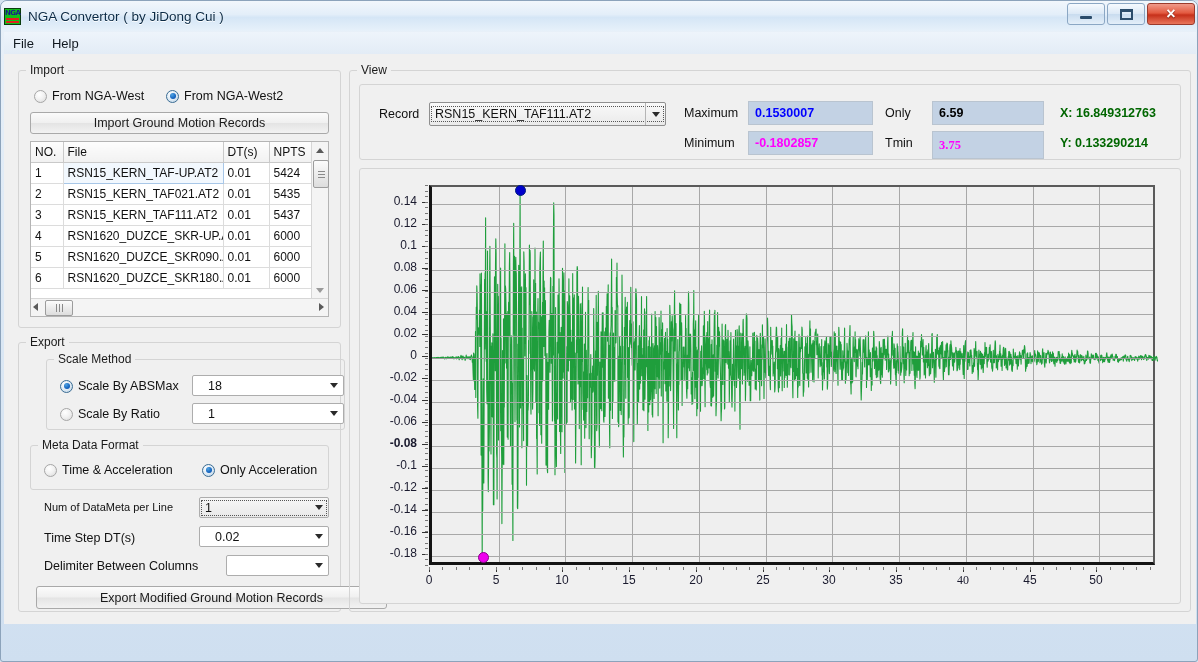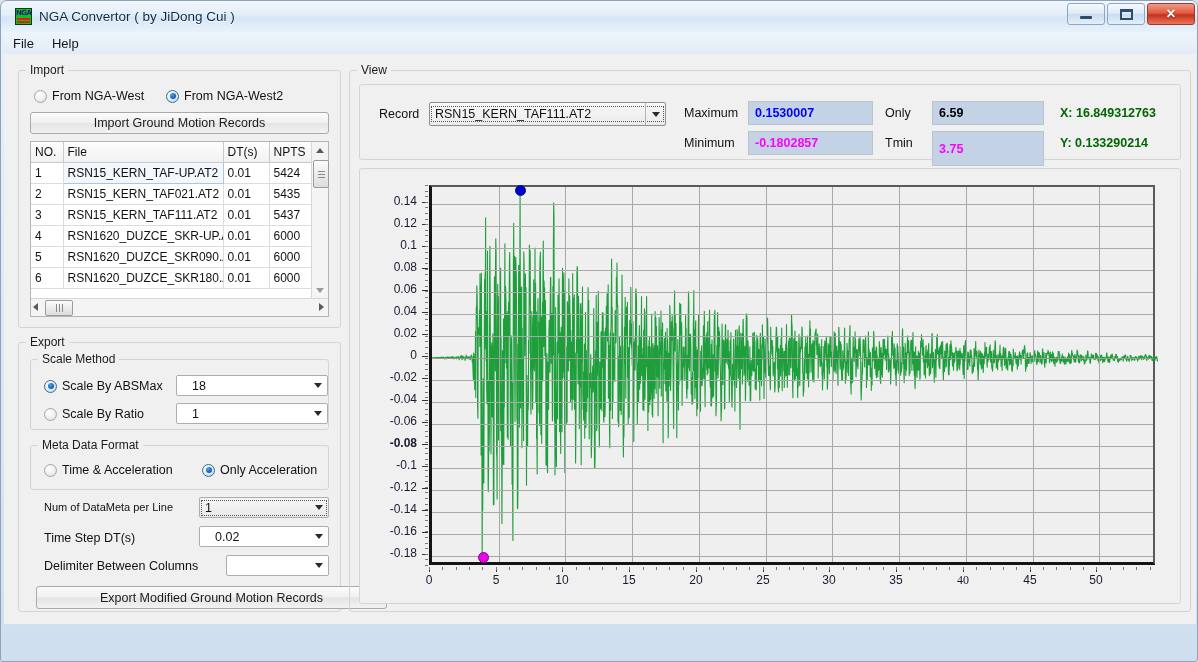--- a/index.html
+++ b/index.html
@@ -20,21 +20,21 @@
     overflow:hidden;
   }
   
   .titlebar{
     position:absolute;left:0;top:0;width:1198px;height:30px;
     background:linear-gradient(180deg,#f2f7fc 0%,#e3eef9 45%,#d5e6f6 55%,#e7f1fa 100%);
     border-radius:6px 6px 0 0;
     display:flex;align-items:center;
   }
   .app-icon{
-    width:17px;height:17px;margin-left:14px;margin-right:7px;
+    width:17px;height:17px;margin-left:3px;margin-right:7px;
     background:#12c019;border:1px solid #0a3d0c;position:relative;flex:none;
     box-sizing:border-box;
   }
   .app-icon .nga{
     position:absolute;top:0px;left:0px;right:0;
     font-size:7px;font-weight:bold;color:#1b1b8f;text-align:center;line-height:8px;
     letter-spacing:-0.5px;font-family:"DejaVu Sans",sans-serif;
   }
   .app-icon .bar1,.app-icon .bar2{
     position:absolute;left:1px;right:1px;height:2px;background:#e02020;
@@ -380,21 +380,21 @@
               <div class="tri-rt"></div>
             </div>
         </div>
       </div>
     </div>
 
     <div class="gbox" style="left:14px;top:281px;width:323px;height:277px;">
       <div class="gborder"></div>
       <div class="gtitle">Export</div>
 
-      <div class="gbox" style="left:12px;top:17px;width:299px;height:78px;">
+      <div class="gbox" style="left:28px;top:17px;width:299px;height:78px;">
         <div class="gborder"></div>
         <div class="gtitle">Scale Method</div>
 
         <div class="radio on" style="position:absolute;left:14px;top:27px;">
           <span class="dot"></span>
           <span class="rlabel">Scale By ABSMax</span>
         </div>
         <div class="combo" style="position:absolute;left:146px;top:23px;width:152px;height:21px;">
           <span class="cval">18</span>
           <span class="arrow"></span>
@@ -461,21 +461,21 @@
         <div class="roLabel" style="position:absolute;left:324px;top:21px;">Maximum</div>
         <div class="roField" style="left:388px;top:16px;width:125px;height:24px;position:absolute;color:#0000ff;">0.1530007</div>
 
         <div class="roLabel" style="position:absolute;left:324px;top:51px;">Minimum</div>
         <div class="roField" style="left:388px;top:46px;width:125px;height:24px;position:absolute;color:#ff00ff;">-0.1802857</div>
 
         <div class="roLabel" style="position:absolute;left:525px;top:21px;">Only</div>
         <div class="roField" style="left:572px;top:16px;width:112px;height:24px;position:absolute;color:#000000;">6.59</div>
 
         <div class="roLabel" style="position:absolute;left:525px;top:51px;">Tmin</div>
-        <div class="roField" style="left:572px;top:46px;width:112px;height:35px;position:absolute;color:#ff00ff;">3.75</div>
+        <div class="roField" style="left:572px;top:46px;width:112px;height:28px;position:absolute;color:#ff00ff;font-family:Liberation Serif, serif;">3.75</div>
 
         <div class="xy" style="position:absolute;left:700px;top:21px;color:#006600;">X: 16.849312763</div>
         <div class="xy" style="position:absolute;left:700px;top:51px;color:#006600;">Y: 0.133290214</div>
       </div>
 
       <div class="chartpanel" style="left:10px;top:105px;width:822px;height:436px;">
         <div id="plotarea" class="plot" style="left:69px;top:16px;width:726px;height:380px;">
           <svg id="wave-svg" width="726" height="380" viewBox="0 0 726 380" preserveAspectRatio="none" style="position:absolute;left:0;top:0;">
               <path d="M0.0 170.7 L0.3 170.7 L0.5 170.7 L0.8 170.7 L1.1 170.7 L1.3 170.8 L1.6 170.8 L1.9 170.7 L2.1 170.8 L2.4 170.8 L2.7 170.6 L2.9 170.7 L3.2 170.7 L3.5 170.9 L3.7 170.7 L4.0 170.7 L4.3 170.5 L4.5 170.5 L4.8 170.7 L5.1 170.4 L5.3 170.5 L5.6 170.8 L5.9 170.6 L6.1 170.4 L6.4 170.8 L6.7 170.6 L6.9 170.6 L7.2 170.6 L7.5 170.9 L7.7 170.8 L8.0 170.6 L8.3 170.4 L8.5 170.8 L8.8 170.7 L9.1 171.3 L9.3 170.3 L9.6 170.4 L9.9 170.3 L10.1 170.3 L10.4 170.9 L10.7 170.3 L10.9 170.0 L11.2 171.1 L11.5 170.3 L11.7 170.8 L12.0 170.6 L12.3 171.6 L12.5 171.8 L12.8 171.1 L13.1 171.0 L13.3 170.4 L13.6 170.3 L13.9 171.1 L14.1 171.9 L14.4 170.7 L14.7 171.4 L14.9 170.2 L15.2 170.8 L15.5 169.9 L15.7 169.9 L16.0 170.8 L16.3 171.0 L16.5 170.0 L16.8 170.9 L17.1 171.4 L17.3 171.1 L17.6 170.3 L17.9 170.3 L18.2 170.4 L18.4 170.6 L18.7 171.0 L19.0 169.7 L19.2 170.1 L19.5 171.3 L19.8 170.6 L20.0 171.3 L20.3 170.4 L20.6 169.6 L20.8 170.4 L21.1 171.0 L21.4 170.1 L21.6 170.2 L21.9 171.9 L22.2 171.7 L22.4 170.9 L22.7 170.7 L23.0 171.2 L23.2 171.4 L23.5 171.3 L23.8 170.0 L24.0 171.3 L24.3 169.9 L24.6 171.9 L24.8 170.7 L25.1 171.0 L25.4 170.1 L25.6 170.2 L25.9 170.7 L26.2 170.2 L26.4 169.5 L26.7 170.6 L27.0 171.8 L27.2 172.8 L27.5 171.5 L27.8 170.4 L28.0 171.0 L28.3 169.7 L28.6 171.3 L28.8 168.9 L29.1 168.4 L29.4 169.3 L29.6 169.3 L29.9 172.2 L30.2 172.8 L30.4 169.7 L30.7 169.2 L31.0 169.0 L31.2 169.4 L31.5 171.8 L31.8 170.5 L32.0 171.4 L32.3 170.2 L32.6 170.4 L32.8 171.1 L33.1 173.4 L33.4 172.2 L33.6 172.1 L33.9 170.0 L34.2 168.1 L34.4 169.6 L34.7 170.5 L35.0 170.4 L35.2 171.6 L35.5 170.4 L35.8 169.8 L36.0 170.4 L36.3 170.7 L36.6 171.0 L36.8 169.8 L37.1 171.9 L37.4 171.8 L37.6 169.9 L37.9 172.3 L38.2 171.7 L38.4 172.6 L38.7 169.9 L39.0 169.1 L39.2 168.7 L39.5 168.1 L39.8 170.0 L40.0 169.3 L40.3 175.3 L40.6 170.7 L40.8 176.5 L41.1 186.1 L41.4 193.7 L41.6 166.0 L41.9 171.4 L42.2 173.3 L42.4 177.5 L42.7 202.4 L43.0 166.8 L43.2 195.8 L43.5 144.5 L43.8 210.4 L44.0 152.9 L44.3 120.0 L44.6 131.9 L44.8 98.9 L45.1 106.3 L45.4 129.0 L45.6 220.0 L45.9 231.2 L46.2 147.5 L46.4 141.9 L46.7 140.5 L47.0 147.3 L47.2 142.9 L47.5 123.0 L47.8 159.4 L48.0 86.9 L48.3 105.0 L48.6 97.5 L48.8 185.5 L49.1 268.1 L49.4 86.0 L49.6 141.1 L49.9 270.0 L50.2 369.3 L50.4 260.1 L50.7 323.7 L51.0 221.3 L51.2 191.8 L51.5 271.6 L51.8 295.9 L52.0 253.7 L52.3 150.4 L52.6 92.4 L52.8 162.0 L53.1 85.9 L53.4 90.4 L53.6 30.9 L53.9 154.8 L54.2 174.3 L54.4 124.8 L54.7 202.8 L55.0 216.8 L55.3 169.0 L55.5 64.0 L55.8 153.9 L56.1 291.8 L56.3 304.6 L56.6 270.4 L56.9 193.6 L57.1 263.9 L57.4 238.9 L57.7 79.7 L57.9 59.3 L58.2 125.7 L58.5 179.0 L58.7 215.5 L59.0 266.9 L59.3 159.0 L59.5 229.6 L59.8 155.9 L60.1 213.6 L60.3 191.7 L60.6 230.1 L60.9 146.9 L61.1 170.6 L61.4 317.8 L61.7 175.0 L61.9 317.8 L62.2 135.6 L62.5 89.8 L62.7 114.8 L63.0 129.8 L63.3 183.8 L63.5 77.7 L63.8 51.9 L64.1 66.4 L64.3 163.6 L64.6 266.3 L64.9 271.3 L65.1 312.0 L65.4 147.9 L65.7 97.3 L65.9 123.6 L66.2 132.1 L66.5 252.9 L66.7 162.6 L67.0 109.4 L67.3 205.9 L67.5 161.0 L67.8 150.1 L68.1 243.7 L68.3 206.3 L68.6 81.1 L68.9 212.7 L69.1 151.3 L69.4 251.8 L69.7 271.5 L69.9 336.6 L70.2 273.3 L70.5 163.5 L70.7 210.8 L71.0 276.9 L71.3 274.2 L71.5 131.9 L71.8 277.6 L72.1 166.2 L72.3 219.9 L72.6 124.3 L72.9 56.9 L73.1 175.9 L73.4 98.7 L73.7 102.4 L73.9 114.9 L74.2 132.2 L74.5 181.1 L74.7 126.9 L75.0 146.4 L75.3 250.1 L75.5 213.5 L75.8 124.5 L76.1 252.3 L76.3 144.5 L76.6 115.4 L76.9 149.4 L77.1 126.3 L77.4 78.0 L77.7 65.5 L77.9 97.5 L78.2 206.9 L78.5 258.9 L78.7 177.9 L79.0 171.5 L79.3 148.8 L79.5 153.6 L79.8 217.0 L80.1 297.3 L80.3 196.4 L80.6 295.3 L80.9 353.4 L81.1 208.9 L81.4 78.3 L81.7 36.4 L81.9 102.3 L82.2 147.0 L82.5 69.2 L82.7 183.8 L83.0 234.8 L83.3 187.7 L83.5 76.2 L83.8 70.2 L84.1 85.7 L84.3 85.7 L84.6 133.9 L84.9 233.1 L85.1 157.1 L85.4 320.5 L85.7 321.7 L85.9 302.9 L86.2 213.1 L86.5 122.8 L86.7 78.3 L87.0 168.8 L87.3 118.5 L87.5 239.9 L87.8 86.5 L88.1 2.2 L88.3 94.9 L88.6 221.0 L88.9 101.1 L89.1 151.9 L89.4 194.4 L89.7 99.8 L89.9 260.7 L90.2 141.1 L90.5 203.0 L90.8 218.1 L91.0 172.4 L91.3 226.3 L91.6 253.6 L91.8 64.9 L92.1 75.3 L92.4 116.8 L92.6 123.3 L92.9 169.0 L93.2 103.3 L93.4 86.7 L93.7 156.5 L94.0 100.5 L94.2 188.9 L94.5 298.2 L94.8 216.5 L95.0 188.6 L95.3 219.7 L95.6 258.9 L95.8 222.5 L96.1 223.3 L96.4 215.9 L96.6 153.4 L96.9 166.6 L97.2 106.5 L97.4 58.1 L97.7 117.5 L98.0 63.4 L98.2 66.8 L98.5 170.9 L98.8 219.7 L99.0 227.1 L99.3 177.8 L99.6 181.9 L99.8 124.5 L100.1 143.2 L100.4 176.5 L100.6 222.1 L100.9 204.1 L101.2 129.9 L101.4 156.8 L101.7 92.8 L102.0 182.0 L102.2 150.0 L102.5 184.0 L102.8 160.3 L103.0 61.0 L103.3 172.7 L103.6 96.3 L103.8 214.9 L104.1 180.3 L104.4 125.1 L104.6 251.4 L104.9 251.1 L105.2 287.0 L105.4 187.9 L105.7 132.9 L106.0 111.5 L106.2 141.8 L106.5 135.0 L106.8 138.5 L107.0 225.8 L107.3 210.4 L107.6 238.5 L107.8 84.7 L108.1 71.9 L108.4 65.1 L108.6 114.8 L108.9 247.8 L109.2 161.1 L109.4 129.9 L109.7 256.2 L110.0 142.0 L110.2 194.5 L110.5 115.4 L110.8 193.6 L111.0 83.8 L111.3 54.1 L111.6 137.1 L111.8 159.4 L112.1 94.0 L112.4 134.2 L112.6 100.8 L112.9 168.7 L113.2 142.3 L113.4 113.6 L113.7 146.1 L114.0 278.0 L114.2 278.2 L114.5 221.4 L114.8 179.4 L115.0 166.5 L115.3 282.9 L115.6 285.8 L115.8 175.4 L116.1 218.7 L116.4 194.7 L116.6 222.2 L116.9 145.5 L117.2 133.2 L117.4 145.9 L117.7 155.6 L118.0 185.2 L118.2 123.9 L118.5 90.4 L118.8 91.1 L119.0 127.7 L119.3 176.2 L119.6 153.5 L119.8 126.6 L120.1 173.4 L120.4 234.0 L120.6 227.6 L120.9 99.2 L121.2 168.1 L121.4 57.7 L121.7 15.7 L122.0 28.0 L122.2 144.8 L122.5 234.1 L122.8 215.0 L123.0 287.8 L123.3 228.4 L123.6 120.6 L123.8 202.8 L124.1 264.1 L124.4 279.5 L124.6 219.5 L124.9 216.1 L125.2 155.4 L125.4 176.0 L125.7 232.0 L126.0 108.1 L126.2 132.9 L126.5 165.9 L126.8 153.5 L127.0 91.7 L127.3 120.3 L127.6 244.5 L127.9 145.2 L128.1 155.4 L128.4 245.0 L128.7 266.4 L128.9 165.9 L129.2 140.4 L129.5 144.3 L129.7 203.0 L130.0 244.7 L130.3 112.3 L130.5 81.3 L130.8 157.2 L131.1 191.1 L131.3 107.1 L131.6 95.1 L131.9 85.9 L132.1 184.9 L132.4 103.7 L132.7 242.9 L132.9 285.4 L133.2 174.5 L133.5 166.1 L133.7 236.8 L134.0 221.8 L134.3 236.9 L134.5 233.3 L134.8 159.6 L135.1 235.3 L135.3 114.5 L135.6 118.6 L135.9 177.9 L136.1 183.2 L136.4 184.1 L136.7 123.8 L136.9 91.8 L137.2 173.4 L137.5 159.4 L137.7 108.7 L138.0 132.9 L138.3 126.8 L138.5 214.9 L138.8 143.1 L139.1 211.9 L139.3 165.6 L139.6 177.9 L139.9 155.0 L140.1 223.0 L140.4 201.4 L140.7 86.6 L140.9 193.3 L141.2 212.4 L141.5 114.5 L141.7 111.0 L142.0 166.2 L142.3 107.9 L142.5 222.0 L142.8 200.8 L143.1 166.1 L143.3 211.2 L143.6 276.0 L143.9 237.4 L144.1 218.2 L144.4 152.7 L144.7 165.8 L144.9 87.2 L145.2 79.6 L145.5 81.7 L145.7 126.7 L146.0 196.9 L146.3 165.3 L146.5 109.2 L146.8 126.2 L147.1 166.1 L147.3 241.6 L147.6 152.7 L147.9 188.7 L148.1 199.7 L148.4 116.8 L148.7 174.8 L148.9 208.6 L149.2 277.8 L149.5 143.3 L149.7 126.6 L150.0 116.0 L150.3 174.4 L150.5 100.1 L150.8 205.4 L151.1 222.6 L151.3 185.0 L151.6 233.1 L151.9 200.1 L152.1 230.6 L152.4 157.1 L152.7 251.2 L152.9 197.9 L153.2 177.5 L153.5 125.3 L153.7 179.0 L154.0 240.6 L154.3 163.3 L154.5 178.0 L154.8 224.4 L155.1 193.7 L155.3 202.4 L155.6 210.7 L155.9 126.8 L156.1 100.5 L156.4 157.6 L156.7 113.3 L156.9 161.0 L157.2 251.8 L157.5 198.8 L157.7 186.7 L158.0 187.4 L158.3 200.3 L158.5 190.4 L158.8 167.5 L159.1 244.8 L159.3 270.8 L159.6 259.6 L159.9 244.5 L160.1 186.0 L160.4 190.0 L160.7 179.0 L160.9 205.2 L161.2 203.7 L161.5 170.9 L161.7 121.5 L162.0 160.2 L162.3 176.7 L162.5 279.7 L162.8 281.5 L163.1 269.7 L163.3 209.9 L163.6 163.9 L163.9 195.6 L164.2 108.4 L164.4 206.6 L164.7 243.6 L165.0 238.7 L165.2 135.2 L165.5 188.3 L165.8 161.1 L166.0 153.2 L166.3 104.4 L166.6 138.1 L166.8 211.9 L167.1 242.4 L167.4 259.9 L167.6 214.7 L167.9 175.1 L168.2 176.5 L168.4 212.6 L168.7 221.8 L169.0 144.7 L169.2 154.1 L169.5 183.7 L169.8 223.7 L170.0 159.7 L170.3 125.8 L170.6 180.3 L170.8 171.6 L171.1 125.9 L171.4 159.6 L171.6 232.6 L171.9 235.3 L172.2 174.9 L172.4 212.7 L172.7 144.9 L173.0 229.4 L173.2 218.6 L173.5 141.0 L173.8 170.8 L174.0 170.0 L174.3 119.6 L174.6 149.0 L174.8 134.5 L175.1 106.7 L175.4 135.2 L175.6 154.2 L175.9 138.1 L176.2 97.9 L176.4 211.3 L176.7 200.0 L177.0 158.2 L177.2 172.4 L177.5 240.0 L177.8 260.8 L178.0 154.7 L178.3 145.8 L178.6 223.2 L178.8 144.6 L179.1 137.7 L179.4 100.2 L179.6 72.0 L179.9 131.5 L180.2 120.3 L180.4 231.5 L180.7 165.9 L181.0 214.3 L181.2 152.4 L181.5 146.0 L181.8 172.9 L182.0 194.0 L182.3 160.9 L182.6 192.6 L182.8 194.2 L183.1 123.6 L183.4 154.8 L183.6 152.8 L183.9 155.9 L184.2 148.7 L184.4 90.2 L184.7 111.6 L185.0 76.1 L185.2 108.6 L185.5 120.0 L185.8 118.6 L186.0 234.9 L186.3 169.1 L186.6 239.6 L186.8 237.1 L187.1 179.4 L187.4 178.8 L187.6 150.2 L187.9 174.8 L188.2 223.4 L188.4 159.4 L188.7 183.6 L189.0 192.8 L189.2 227.6 L189.5 211.8 L189.8 162.4 L190.0 88.0 L190.3 126.9 L190.6 167.3 L190.8 159.3 L191.1 243.6 L191.4 270.0 L191.6 239.7 L191.9 249.9 L192.2 218.5 L192.4 140.4 L192.7 177.1 L193.0 129.7 L193.2 110.3 L193.5 172.9 L193.8 211.2 L194.0 140.3 L194.3 124.6 L194.6 120.1 L194.8 122.4 L195.1 150.9 L195.4 115.4 L195.6 190.4 L195.9 166.9 L196.2 237.0 L196.4 160.5 L196.7 210.0 L197.0 231.0 L197.2 228.6 L197.5 152.4 L197.8 133.5 L198.0 157.3 L198.3 153.2 L198.6 138.2 L198.8 100.3 L199.1 142.8 L199.4 160.6 L199.7 137.0 L199.9 162.7 L200.2 178.3 L200.5 172.9 L200.7 156.2 L201.0 134.8 L201.3 221.4 L201.5 201.2 L201.8 254.6 L202.1 157.7 L202.3 154.7 L202.6 178.0 L202.9 151.8 L203.1 182.9 L203.4 166.4 L203.7 106.6 L203.9 101.8 L204.2 105.8 L204.5 112.5 L204.7 166.9 L205.0 191.7 L205.3 236.9 L205.5 222.4 L205.8 176.2 L206.1 187.6 L206.3 158.7 L206.6 215.3 L206.9 179.8 L207.1 152.3 L207.4 138.5 L207.7 202.1 L207.9 149.6 L208.2 159.1 L208.5 196.1 L208.7 177.9 L209.0 166.3 L209.3 141.9 L209.5 109.6 L209.8 188.8 L210.1 168.7 L210.3 179.8 L210.6 167.8 L210.9 222.8 L211.1 161.2 L211.4 199.2 L211.7 142.8 L211.9 223.7 L212.2 146.2 L212.5 121.9 L212.7 167.2 L213.0 212.2 L213.3 176.8 L213.5 193.8 L213.8 184.9 L214.1 124.9 L214.3 157.4 L214.6 109.5 L214.9 179.7 L215.1 171.2 L215.4 178.1 L215.7 200.7 L215.9 243.5 L216.2 159.6 L216.5 221.2 L216.7 225.0 L217.0 153.5 L217.3 179.4 L217.5 150.3 L217.8 217.6 L218.1 190.8 L218.3 160.0 L218.6 212.6 L218.9 200.7 L219.1 204.5 L219.4 186.4 L219.7 127.1 L219.9 199.3 L220.2 227.7 L220.5 211.5 L220.7 230.0 L221.0 156.5 L221.3 174.7 L221.5 161.5 L221.8 192.3 L222.1 211.5 L222.3 160.9 L222.6 158.6 L222.9 201.7 L223.1 124.6 L223.4 163.3 L223.7 176.7 L223.9 130.5 L224.2 206.5 L224.5 139.6 L224.7 168.2 L225.0 183.5 L225.3 189.8 L225.5 158.5 L225.8 163.5 L226.1 228.8 L226.3 190.6 L226.6 183.4 L226.9 191.0 L227.1 130.5 L227.4 148.0 L227.7 201.1 L227.9 155.6 L228.2 156.5 L228.5 166.1 L228.7 167.3 L229.0 124.1 L229.3 208.9 L229.5 168.6 L229.8 142.9 L230.1 155.6 L230.3 163.9 L230.6 135.9 L230.9 212.9 L231.1 255.8 L231.4 177.4 L231.7 174.8 L231.9 181.9 L232.2 157.9 L232.5 151.3 L232.7 168.1 L233.0 196.8 L233.3 157.6 L233.5 145.4 L233.8 204.0 L234.1 170.3 L234.3 186.2 L234.6 164.4 L234.9 214.2 L235.1 141.5 L235.4 188.5 L235.7 152.0 L236.0 176.5 L236.2 250.8 L236.5 225.8 L236.8 166.3 L237.0 169.1 L237.3 198.9 L237.6 170.6 L237.8 118.4 L238.1 126.9 L238.4 165.2 L238.6 203.6 L238.9 190.1 L239.2 170.2 L239.4 134.7 L239.7 153.9 L240.0 138.3 L240.2 128.7 L240.5 140.0 L240.8 143.1 L241.0 174.6 L241.3 210.2 L241.6 241.5 L241.8 194.5 L242.1 147.4 L242.4 116.3 L242.6 103.8 L242.9 164.0 L243.2 127.5 L243.4 146.2 L243.7 150.1 L244.0 136.6 L244.2 167.1 L244.5 203.4 L244.8 250.8 L245.0 197.1 L245.3 177.9 L245.6 175.4 L245.8 152.6 L246.1 202.5 L246.4 222.9 L246.6 197.9 L246.9 197.5 L247.2 164.5 L247.4 163.6 L247.7 116.0 L248.0 147.8 L248.2 122.1 L248.5 133.3 L248.8 117.2 L249.0 193.0 L249.3 160.5 L249.6 135.8 L249.8 144.0 L250.1 218.4 L250.4 176.0 L250.6 193.1 L250.9 192.3 L251.2 160.1 L251.4 168.1 L251.7 162.3 L252.0 160.1 L252.2 180.0 L252.5 168.2 L252.8 193.0 L253.0 180.4 L253.3 164.1 L253.6 128.6 L253.8 166.6 L254.1 141.4 L254.4 197.7 L254.6 204.9 L254.9 211.3 L255.2 181.3 L255.4 168.1 L255.7 201.8 L256.0 150.5 L256.2 133.5 L256.5 104.9 L256.8 116.8 L257.0 181.0 L257.3 163.4 L257.6 183.7 L257.8 165.0 L258.1 147.1 L258.4 147.4 L258.6 147.5 L258.9 163.2 L259.2 206.9 L259.4 190.6 L259.7 200.6 L260.0 217.4 L260.2 215.4 L260.5 185.4 L260.8 216.3 L261.0 181.7 L261.3 137.1 L261.6 128.6 L261.8 103.5 L262.1 183.5 L262.4 142.9 L262.6 189.6 L262.9 211.7 L263.2 192.1 L263.4 142.1 L263.7 133.8 L264.0 200.1 L264.2 160.0 L264.5 183.3 L264.8 228.7 L265.0 163.8 L265.3 205.4 L265.6 221.6 L265.8 162.5 L266.1 190.4 L266.4 138.1 L266.6 128.2 L266.9 148.9 L267.2 162.3 L267.4 154.4 L267.7 179.2 L268.0 217.6 L268.2 205.9 L268.5 224.2 L268.8 164.2 L269.0 190.9 L269.3 167.9 L269.6 158.9 L269.8 198.8 L270.1 198.4 L270.4 193.8 L270.6 180.8 L270.9 186.2 L271.2 167.8 L271.4 138.9 L271.7 191.7 L272.0 187.6 L272.3 124.2 L272.5 131.9 L272.8 188.9 L273.1 219.8 L273.3 177.5 L273.6 160.7 L273.9 153.6 L274.1 148.9 L274.4 175.9 L274.7 182.7 L274.9 145.5 L275.2 188.0 L275.5 155.2 L275.7 134.5 L276.0 186.0 L276.3 151.6 L276.5 161.1 L276.8 177.4 L277.1 181.0 L277.3 132.7 L277.6 123.0 L277.9 169.9 L278.1 196.3 L278.4 200.4 L278.7 171.9 L278.9 218.7 L279.2 157.6 L279.5 218.9 L279.7 213.2 L280.0 152.9 L280.3 178.2 L280.5 208.5 L280.8 210.3 L281.1 180.4 L281.3 167.8 L281.6 208.9 L281.9 189.6 L282.1 143.6 L282.4 125.7 L282.7 139.3 L282.9 123.4 L283.2 184.2 L283.5 170.7 L283.7 177.9 L284.0 228.8 L284.3 218.5 L284.5 216.5 L284.8 158.4 L285.1 187.5 L285.3 169.7 L285.6 125.6 L285.9 182.2 L286.1 191.1 L286.4 172.1 L286.7 140.4 L286.9 145.8 L287.2 159.1 L287.5 144.9 L287.7 151.2 L288.0 171.3 L288.3 180.1 L288.5 188.3 L288.8 212.9 L289.1 233.8 L289.3 226.7 L289.6 221.3 L289.9 157.1 L290.1 137.0 L290.4 193.3 L290.7 176.9 L290.9 197.4 L291.2 152.7 L291.5 157.5 L291.7 157.5 L292.0 153.7 L292.3 177.3 L292.5 222.0 L292.8 220.9 L293.1 175.8 L293.3 139.2 L293.6 137.5 L293.9 175.4 L294.1 163.7 L294.4 155.7 L294.7 171.1 L294.9 152.3 L295.2 177.1 L295.5 160.9 L295.7 168.4 L296.0 143.2 L296.3 156.1 L296.5 181.2 L296.8 164.5 L297.1 181.1 L297.3 214.9 L297.6 196.1 L297.9 185.7 L298.1 153.8 L298.4 188.0 L298.7 172.0 L298.9 145.6 L299.2 188.0 L299.5 193.6 L299.7 211.4 L300.0 220.1 L300.3 207.3 L300.5 177.3 L300.8 193.9 L301.1 192.6 L301.3 168.7 L301.6 152.1 L301.9 173.8 L302.1 189.5 L302.4 198.8 L302.7 186.2 L302.9 224.1 L303.2 165.2 L303.5 143.2 L303.7 178.3 L304.0 158.8 L304.3 182.5 L304.5 200.5 L304.8 192.5 L305.1 142.6 L305.3 145.5 L305.6 167.6 L305.9 159.0 L306.1 179.2 L306.4 191.3 L306.7 180.2 L306.9 145.3 L307.2 138.9 L307.5 154.9 L307.7 208.3 L308.0 242.3 L308.3 201.1 L308.6 169.8 L308.8 146.0 L309.1 178.6 L309.4 174.5 L309.6 181.8 L309.9 158.8 L310.2 146.8 L310.4 197.0 L310.7 174.6 L311.0 135.0 L311.2 132.3 L311.5 152.5 L311.8 158.7 L312.0 188.3 L312.3 161.1 L312.6 185.5 L312.8 174.4 L313.1 159.4 L313.4 213.6 L313.6 206.9 L313.9 177.7 L314.2 131.5 L314.4 126.8 L314.7 127.8 L315.0 131.5 L315.2 182.0 L315.5 194.2 L315.8 154.2 L316.0 153.9 L316.3 162.1 L316.6 181.6 L316.8 179.2 L317.1 198.3 L317.4 185.4 L317.6 185.4 L317.9 159.8 L318.2 213.7 L318.4 203.0 L318.7 213.7 L319.0 185.1 L319.2 173.3 L319.5 183.1 L319.8 188.7 L320.0 179.4 L320.3 183.2 L320.6 163.6 L320.8 146.3 L321.1 146.0 L321.4 183.9 L321.6 157.8 L321.9 184.3 L322.2 176.4 L322.4 145.3 L322.7 164.5 L323.0 154.0 L323.2 202.0 L323.5 195.4 L323.8 182.3 L324.0 199.1 L324.3 202.9 L324.6 166.0 L324.8 148.4 L325.1 177.8 L325.4 170.3 L325.6 151.1 L325.9 156.5 L326.2 178.7 L326.4 194.4 L326.7 190.7 L327.0 162.6 L327.2 177.2 L327.5 180.1 L327.8 213.1 L328.0 159.0 L328.3 146.3 L328.6 154.9 L328.8 193.3 L329.1 169.3 L329.4 172.5 L329.6 198.7 L329.9 157.7 L330.2 172.3 L330.4 137.8 L330.7 155.4 L331.0 160.8 L331.2 160.0 L331.5 149.6 L331.8 188.8 L332.0 211.4 L332.3 171.7 L332.6 185.3 L332.8 160.2 L333.1 151.8 L333.4 169.0 L333.6 185.9 L333.9 190.6 L334.2 188.8 L334.4 184.8 L334.7 157.9 L335.0 149.5 L335.2 133.4 L335.5 131.0 L335.8 138.9 L336.0 153.8 L336.3 180.7 L336.6 188.5 L336.8 164.4 L337.1 181.1 L337.4 182.7 L337.6 188.9 L337.9 179.4 L338.2 198.9 L338.4 202.6 L338.7 140.3 L339.0 161.3 L339.2 167.1 L339.5 154.0 L339.8 153.8 L340.0 156.5 L340.3 153.5 L340.6 170.3 L340.8 159.1 L341.1 188.9 L341.4 179.2 L341.6 186.3 L341.9 182.4 L342.2 175.0 L342.4 179.9 L342.7 205.0 L343.0 202.0 L343.2 194.9 L343.5 166.2 L343.8 162.9 L344.0 149.9 L344.3 140.1 L344.6 140.8 L344.9 164.8 L345.1 160.7 L345.4 181.7 L345.7 149.4 L345.9 176.3 L346.2 200.2 L346.5 205.0 L346.7 161.6 L347.0 163.1 L347.3 200.8 L347.5 172.4 L347.8 176.9 L348.1 181.8 L348.3 158.6 L348.6 188.9 L348.9 162.9 L349.1 151.3 L349.4 166.1 L349.7 141.0 L349.9 184.7 L350.2 203.7 L350.5 173.9 L350.7 161.3 L351.0 172.5 L351.3 173.1 L351.5 168.4 L351.8 184.0 L352.1 164.4 L352.3 200.5 L352.6 167.4 L352.9 190.4 L353.1 164.1 L353.4 175.0 L353.7 157.1 L353.9 187.8 L354.2 188.5 L354.5 137.5 L354.7 159.1 L355.0 160.5 L355.3 200.3 L355.5 192.1 L355.8 177.5 L356.1 177.1 L356.3 187.8 L356.6 154.4 L356.9 174.2 L357.1 154.4 L357.4 151.1 L357.7 187.9 L357.9 164.4 L358.2 179.3 L358.5 175.9 L358.7 151.4 L359.0 180.8 L359.3 160.5 L359.5 127.6 L359.8 136.1 L360.1 139.9 L360.3 152.3 L360.6 198.3 L360.9 210.7 L361.1 167.8 L361.4 184.4 L361.7 151.7 L361.9 163.0 L362.2 152.8 L362.5 193.7 L362.7 152.8 L363.0 144.0 L363.3 191.3 L363.5 192.0 L363.8 154.2 L364.1 167.5 L364.3 188.8 L364.6 176.4 L364.9 154.4 L365.1 180.6 L365.4 190.1 L365.7 210.5 L365.9 181.5 L366.2 200.0 L366.5 181.0 L366.7 158.3 L367.0 147.2 L367.3 156.7 L367.5 191.4 L367.8 198.4 L368.1 169.6 L368.3 160.6 L368.6 164.6 L368.9 158.2 L369.1 150.6 L369.4 151.5 L369.7 161.4 L369.9 140.1 L370.2 142.5 L370.5 160.2 L370.7 186.0 L371.0 186.8 L371.3 209.2 L371.5 201.6 L371.8 204.9 L372.1 182.3 L372.3 172.5 L372.6 192.9 L372.9 159.8 L373.1 160.0 L373.4 166.3 L373.7 150.6 L373.9 166.1 L374.2 186.0 L374.5 179.9 L374.7 182.7 L375.0 156.4 L375.3 191.3 L375.5 149.0 L375.8 191.4 L376.1 192.9 L376.3 167.3 L376.6 200.0 L376.9 168.4 L377.1 186.0 L377.4 160.9 L377.7 143.8 L377.9 133.9 L378.2 169.3 L378.5 141.7 L378.7 167.2 L379.0 185.2 L379.3 158.4 L379.5 171.2 L379.8 168.5 L380.1 156.7 L380.3 173.5 L380.6 193.9 L380.9 154.9 L381.2 153.2 L381.4 160.2 L381.7 187.0 L382.0 194.9 L382.2 159.9 L382.5 154.4 L382.8 171.0 L383.0 147.4 L383.3 144.9 L383.6 147.8 L383.8 142.5 L384.1 142.2 L384.4 157.8 L384.6 154.5 L384.9 167.8 L385.2 167.2 L385.4 156.9 L385.7 147.1 L386.0 161.2 L386.2 191.0 L386.5 162.0 L386.8 165.2 L387.0 163.6 L387.3 156.9 L387.6 172.6 L387.8 172.7 L388.1 179.8 L388.4 174.7 L388.6 169.6 L388.9 159.6 L389.2 170.3 L389.4 178.8 L389.7 152.5 L390.0 188.0 L390.2 175.6 L390.5 202.9 L390.8 192.6 L391.0 185.5 L391.3 184.7 L391.6 177.0 L391.8 159.6 L392.1 162.5 L392.4 192.0 L392.6 158.4 L392.9 153.8 L393.2 157.6 L393.4 165.6 L393.7 164.3 L394.0 172.7 L394.2 151.5 L394.5 150.1 L394.8 179.9 L395.0 167.6 L395.3 202.1 L395.6 198.4 L395.8 189.0 L396.1 156.6 L396.4 170.3 L396.6 157.7 L396.9 160.4 L397.2 184.1 L397.4 186.6 L397.7 163.8 L398.0 149.5 L398.2 157.0 L398.5 169.7 L398.8 160.3 L399.0 150.0 L399.3 179.4 L399.6 175.2 L399.8 165.4 L400.1 175.1 L400.4 169.4 L400.6 169.6 L400.9 194.4 L401.2 176.0 L401.4 183.3 L401.7 166.3 L402.0 161.5 L402.2 144.8 L402.5 180.4 L402.8 184.7 L403.0 156.2 L403.3 146.6 L403.6 182.6 L403.8 173.0 L404.1 186.4 L404.4 159.3 L404.6 173.2 L404.9 159.0 L405.2 174.0 L405.4 173.3 L405.7 184.3 L406.0 198.2 L406.2 163.4 L406.5 171.7 L406.8 140.2 L407.0 143.9 L407.3 155.9 L407.6 154.0 L407.8 171.3 L408.1 182.3 L408.4 174.5 L408.6 155.0 L408.9 166.8 L409.2 157.5 L409.4 179.5 L409.7 193.2 L410.0 181.5 L410.2 175.0 L410.5 193.3 L410.8 163.7 L411.0 183.0 L411.3 168.8 L411.6 181.1 L411.8 173.1 L412.1 167.6 L412.4 153.3 L412.6 141.0 L412.9 175.0 L413.2 172.4 L413.4 196.2 L413.7 174.8 L414.0 193.2 L414.2 187.4 L414.5 177.8 L414.8 172.9 L415.0 156.4 L415.3 162.9 L415.6 168.4 L415.8 185.6 L416.1 164.1 L416.4 185.5 L416.6 188.4 L416.9 167.1 L417.2 151.8 L417.5 151.8 L417.7 147.7 L418.0 138.5 L418.3 165.9 L418.5 195.3 L418.8 198.0 L419.1 206.9 L419.3 183.6 L419.6 171.0 L419.9 194.8 L420.1 196.0 L420.4 182.5 L420.7 194.6 L420.9 163.9 L421.2 149.9 L421.5 169.7 L421.7 161.1 L422.0 166.8 L422.3 174.6 L422.5 159.8 L422.8 163.3 L423.1 144.9 L423.3 165.4 L423.6 152.5 L423.9 188.4 L424.1 190.0 L424.4 175.9 L424.7 164.5 L424.9 162.3 L425.2 163.1 L425.5 179.2 L425.7 170.1 L426.0 181.7 L426.3 164.1 L426.5 162.0 L426.8 151.7 L427.1 156.8 L427.3 153.5 L427.6 164.5 L427.9 169.0 L428.1 150.2 L428.4 160.0 L428.7 170.7 L428.9 200.4 L429.2 212.9 L429.5 202.6 L429.7 195.1 L430.0 193.5 L430.3 175.2 L430.5 187.0 L430.8 168.3 L431.1 152.8 L431.3 152.6 L431.6 162.0 L431.9 165.3 L432.1 152.9 L432.4 170.7 L432.7 179.9 L432.9 162.4 L433.2 170.5 L433.5 154.2 L433.7 148.9 L434.0 166.6 L434.3 173.7 L434.5 200.5 L434.8 170.5 L435.1 181.8 L435.3 193.1 L435.6 171.6 L435.9 177.4 L436.1 169.6 L436.4 144.8 L436.7 164.8 L436.9 178.0 L437.2 162.7 L437.5 170.9 L437.7 168.5 L438.0 174.5 L438.3 189.8 L438.5 165.5 L438.8 184.3 L439.1 189.5 L439.3 203.5 L439.6 181.8 L439.9 195.9 L440.1 198.0 L440.4 161.5 L440.7 160.9 L440.9 174.2 L441.2 171.6 L441.5 154.2 L441.7 144.3 L442.0 149.0 L442.3 165.7 L442.5 181.5 L442.8 175.0 L443.1 177.9 L443.3 164.1 L443.6 173.0 L443.9 187.8 L444.1 159.8 L444.4 190.6 L444.7 161.0 L444.9 179.6 L445.2 168.5 L445.5 181.4 L445.7 190.0 L446.0 177.5 L446.3 180.0 L446.5 171.9 L446.8 183.1 L447.1 181.3 L447.3 154.5 L447.6 158.6 L447.9 168.3 L448.1 190.3 L448.4 194.4 L448.7 196.6 L448.9 161.1 L449.2 160.4 L449.5 187.8 L449.7 168.8 L450.0 166.4 L450.3 190.3 L450.5 183.4 L450.8 175.7 L451.1 152.6 L451.3 171.7 L451.6 162.6 L451.9 167.7 L452.1 152.3 L452.4 152.2 L452.7 161.7 L452.9 158.9 L453.2 173.3 L453.5 166.5 L453.8 165.3 L454.0 162.3 L454.3 162.2 L454.6 182.4 L454.8 168.5 L455.1 168.0 L455.4 163.3 L455.6 154.7 L455.9 149.0 L456.2 173.2 L456.4 184.9 L456.7 167.1 L457.0 183.9 L457.2 178.7 L457.5 176.2 L457.8 181.8 L458.0 172.6 L458.3 175.4 L458.6 197.0 L458.8 192.5 L459.1 178.7 L459.4 170.8 L459.6 149.2 L459.9 152.9 L460.2 150.5 L460.4 144.4 L460.7 168.3 L461.0 163.8 L461.2 163.4 L461.5 176.3 L461.8 181.3 L462.0 156.7 L462.3 159.4 L462.6 176.3 L462.8 180.7 L463.1 161.2 L463.4 187.6 L463.6 185.2 L463.9 192.0 L464.2 198.5 L464.4 173.7 L464.7 185.4 L465.0 172.2 L465.2 156.9 L465.5 174.6 L465.8 159.3 L466.0 168.9 L466.3 183.5 L466.6 176.2 L466.8 185.9 L467.1 186.8 L467.4 165.0 L467.6 164.5 L467.9 159.2 L468.2 170.6 L468.4 177.8 L468.7 188.3 L469.0 175.9 L469.2 185.5 L469.5 183.3 L469.8 180.2 L470.0 176.4 L470.3 146.9 L470.6 141.9 L470.8 155.5 L471.1 166.2 L471.4 176.8 L471.6 160.1 L471.9 187.4 L472.2 195.7 L472.4 180.1 L472.7 181.5 L473.0 167.2 L473.2 156.2 L473.5 178.1 L473.8 188.4 L474.0 180.2 L474.3 165.7 L474.6 183.0 L474.8 169.7 L475.1 165.9 L475.4 153.3 L475.6 148.9 L475.9 165.7 L476.2 153.3 L476.4 156.0 L476.7 153.9 L477.0 173.0 L477.2 188.8 L477.5 165.6 L477.8 186.5 L478.0 186.2 L478.3 163.9 L478.6 162.9 L478.8 155.1 L479.1 153.4 L479.4 155.0 L479.6 153.4 L479.9 183.5 L480.2 165.7 L480.4 162.3 L480.7 152.7 L481.0 145.6 L481.2 177.0 L481.5 168.8 L481.8 183.3 L482.0 164.5 L482.3 188.3 L482.6 165.6 L482.8 196.5 L483.1 201.6 L483.4 188.5 L483.6 159.8 L483.9 182.3 L484.2 180.7 L484.4 169.0 L484.7 187.7 L485.0 190.5 L485.2 176.1 L485.5 169.3 L485.8 179.3 L486.0 183.2 L486.3 164.1 L486.6 183.2 L486.8 165.8 L487.1 180.9 L487.4 166.3 L487.6 178.2 L487.9 192.2 L488.2 189.8 L488.4 167.2 L488.7 154.3 L489.0 159.9 L489.2 157.0 L489.5 147.5 L489.8 154.5 L490.1 159.6 L490.3 167.9 L490.6 161.6 L490.9 159.5 L491.1 152.6 L491.4 174.9 L491.7 160.3 L491.9 166.0 L492.2 187.9 L492.5 186.2 L492.7 172.9 L493.0 179.5 L493.3 167.9 L493.5 190.9 L493.8 162.9 L494.1 158.6 L494.3 170.9 L494.6 175.3 L494.9 165.0 L495.1 167.4 L495.4 180.7 L495.7 165.9 L495.9 162.8 L496.2 178.6 L496.5 159.4 L496.7 156.6 L497.0 172.9 L497.3 188.7 L497.5 178.8 L497.8 187.3 L498.1 186.8 L498.3 166.7 L498.6 186.8 L498.9 181.9 L499.1 171.5 L499.4 169.9 L499.7 159.2 L499.9 147.4 L500.2 146.5 L500.5 180.7 L500.7 175.1 L501.0 173.1 L501.3 166.6 L501.5 165.3 L501.8 175.2 L502.1 187.8 L502.3 195.3 L502.6 173.2 L502.9 175.5 L503.1 177.6 L503.4 162.3 L503.7 186.0 L503.9 190.2 L504.2 168.8 L504.5 172.8 L504.7 150.1 L505.0 156.1 L505.3 147.5 L505.5 165.3 L505.8 167.1 L506.1 163.5 L506.3 165.0 L506.6 167.3 L506.9 179.3 L507.1 160.9 L507.4 181.0 L507.7 177.6 L507.9 181.6 L508.2 159.0 L508.5 162.6 L508.7 158.4 L509.0 164.8 L509.3 167.1 L509.5 155.4 L509.8 171.5 L510.1 168.1 L510.3 163.2 L510.6 154.5 L510.9 165.6 L511.1 185.6 L511.4 193.1 L511.7 174.4 L511.9 171.0 L512.2 170.3 L512.5 184.4 L512.7 164.0 L513.0 181.0 L513.3 164.8 L513.5 171.7 L513.8 165.1 L514.1 157.7 L514.3 179.8 L514.6 168.4 L514.9 156.1 L515.1 156.5 L515.4 156.5 L515.7 165.0 L515.9 163.4 L516.2 178.2 L516.5 187.7 L516.7 170.3 L517.0 187.7 L517.3 179.5 L517.5 178.3 L517.8 161.1 L518.1 157.6 L518.3 172.5 L518.6 172.4 L518.9 153.7 L519.1 156.8 L519.4 158.5 L519.7 162.0 L519.9 168.2 L520.2 170.7 L520.5 178.9 L520.7 165.9 L521.0 165.9 L521.3 172.8 L521.5 183.3 L521.8 173.8 L522.1 167.2 L522.3 166.0 L522.6 175.1 L522.9 172.2 L523.1 167.0 L523.4 165.0 L523.7 164.7 L523.9 160.2 L524.2 164.5 L524.5 163.6 L524.7 172.5 L525.0 183.8 L525.3 166.4 L525.5 183.0 L525.8 164.2 L526.1 181.0 L526.4 167.3 L526.6 174.7 L526.9 163.9 L527.2 178.1 L527.4 172.7 L527.7 182.6 L528.0 161.5 L528.2 177.2 L528.5 164.7 L528.8 164.8 L529.0 169.9 L529.3 166.8 L529.6 171.7 L529.8 170.2 L530.1 166.5 L530.4 172.7 L530.6 169.6 L530.9 180.9 L531.2 187.4 L531.4 167.5 L531.7 158.6 L532.0 181.9 L532.2 191.5 L532.5 172.4 L532.8 165.8 L533.0 158.1 L533.3 155.4 L533.6 153.6 L533.8 155.5 L534.1 174.2 L534.4 169.4 L534.6 174.6 L534.9 164.5 L535.2 173.9 L535.4 182.4 L535.7 172.0 L536.0 182.3 L536.2 165.2 L536.5 167.0 L536.8 175.5 L537.0 171.1 L537.3 169.9 L537.6 175.4 L537.8 179.0 L538.1 163.3 L538.4 164.5 L538.6 170.0 L538.9 162.8 L539.2 165.5 L539.4 171.1 L539.7 168.2 L540.0 177.8 L540.2 186.5 L540.5 178.2 L540.8 181.3 L541.0 183.6 L541.3 184.9 L541.6 175.7 L541.8 179.7 L542.1 161.6 L542.4 173.0 L542.6 179.2 L542.9 162.8 L543.2 164.8 L543.4 163.2 L543.7 154.6 L544.0 169.1 L544.2 167.5 L544.5 170.2 L544.8 165.7 L545.0 164.2 L545.3 176.2 L545.6 182.6 L545.8 176.2 L546.1 192.9 L546.4 187.4 L546.6 169.8 L546.9 163.1 L547.2 166.7 L547.4 168.6 L547.7 167.6 L548.0 175.8 L548.2 177.4 L548.5 164.4 L548.8 174.4 L549.0 168.9 L549.3 182.0 L549.6 166.0 L549.8 167.9 L550.1 173.3 L550.4 180.8 L550.6 167.3 L550.9 179.6 L551.2 185.4 L551.4 180.7 L551.7 169.3 L552.0 172.0 L552.2 176.6 L552.5 165.6 L552.8 171.0 L553.0 155.5 L553.3 169.9 L553.6 167.3 L553.8 166.7 L554.1 160.4 L554.4 163.8 L554.6 160.5 L554.9 176.4 L555.2 180.2 L555.4 173.8 L555.7 174.6 L556.0 167.2 L556.2 173.9 L556.5 167.2 L556.8 168.9 L557.0 172.3 L557.3 160.6 L557.6 166.2 L557.8 162.7 L558.1 157.7 L558.4 168.1 L558.6 175.1 L558.9 168.6 L559.2 164.6 L559.4 164.6 L559.7 180.0 L560.0 182.0 L560.2 179.8 L560.5 184.2 L560.8 181.0 L561.0 168.0 L561.3 163.4 L561.6 175.7 L561.8 171.9 L562.1 175.8 L562.4 175.5 L562.7 163.7 L562.9 159.2 L563.2 153.9 L563.5 155.7 L563.7 171.9 L564.0 168.6 L564.3 181.0 L564.5 168.8 L564.8 177.4 L565.1 180.2 L565.3 172.7 L565.6 182.8 L565.9 167.4 L566.1 172.5 L566.4 174.6 L566.7 169.3 L566.9 172.8 L567.2 172.5 L567.5 164.3 L567.7 169.2 L568.0 158.0 L568.3 172.0 L568.5 166.5 L568.8 166.9 L569.1 179.3 L569.3 173.9 L569.6 169.9 L569.9 172.3 L570.1 183.4 L570.4 168.3 L570.7 172.5 L570.9 172.0 L571.2 162.4 L571.5 160.2 L571.7 170.3 L572.0 160.7 L572.3 170.8 L572.5 178.4 L572.8 176.4 L573.1 177.1 L573.3 163.2 L573.6 161.3 L573.9 166.4 L574.1 181.0 L574.4 178.5 L574.7 171.0 L574.9 176.7 L575.2 182.4 L575.5 182.4 L575.7 183.0 L576.0 173.1 L576.3 169.3 L576.5 171.1 L576.8 164.5 L577.1 173.3 L577.3 164.4 L577.6 178.1 L577.9 165.5 L578.1 177.2 L578.4 175.3 L578.7 177.0 L578.9 167.2 L579.2 171.5 L579.5 170.0 L579.7 182.6 L580.0 183.9 L580.3 184.3 L580.5 181.2 L580.8 173.1 L581.1 178.6 L581.3 162.1 L581.6 168.0 L581.9 170.1 L582.1 169.6 L582.4 169.6 L582.7 170.2 L582.9 172.0 L583.2 165.6 L583.5 168.0 L583.7 169.0 L584.0 176.4 L584.3 176.6 L584.5 169.5 L584.8 170.3 L585.1 175.0 L585.3 182.3 L585.6 171.3 L585.9 168.5 L586.1 179.0 L586.4 178.9 L586.7 173.4 L586.9 172.0 L587.2 170.1 L587.5 164.8 L587.7 167.3 L588.0 166.0 L588.3 172.3 L588.5 168.4 L588.8 171.8 L589.1 177.1 L589.3 168.9 L589.6 170.0 L589.9 170.7 L590.1 167.6 L590.4 163.4 L590.7 167.2 L590.9 166.1 L591.2 163.0 L591.5 170.4 L591.7 162.7 L592.0 166.3 L592.3 160.5 L592.5 158.5 L592.8 160.2 L593.1 164.4 L593.3 172.8 L593.6 184.3 L593.9 175.0 L594.1 181.6 L594.4 172.7 L594.7 179.6 L594.9 166.9 L595.2 179.3 L595.5 168.4 L595.7 165.9 L596.0 176.4 L596.3 171.7 L596.5 176.2 L596.8 170.5 L597.1 176.1 L597.3 171.3 L597.6 171.6 L597.9 169.0 L598.1 165.5 L598.4 167.5 L598.7 167.9 L599.0 176.6 L599.2 169.8 L599.5 170.5 L599.8 169.5 L600.0 174.3 L600.3 168.9 L600.6 168.8 L600.8 174.8 L601.1 172.8 L601.4 176.3 L601.6 175.1 L601.9 173.6 L602.2 174.2 L602.4 170.7 L602.7 163.6 L603.0 167.9 L603.2 169.0 L603.5 167.0 L603.8 168.6 L604.0 170.1 L604.3 175.2 L604.6 171.4 L604.8 177.7 L605.1 176.2 L605.4 170.6 L605.6 163.9 L605.9 166.2 L606.2 174.7 L606.4 173.6 L606.7 166.3 L607.0 165.4 L607.2 166.9 L607.5 166.6 L607.8 170.8 L608.0 175.8 L608.3 173.8 L608.6 168.5 L608.8 169.1 L609.1 174.2 L609.4 173.3 L609.6 177.3 L609.9 174.9 L610.2 176.3 L610.4 164.4 L610.7 161.7 L611.0 171.9 L611.2 170.4 L611.5 171.2 L611.8 166.6 L612.0 165.5 L612.3 176.4 L612.6 178.4 L612.8 180.2 L613.1 172.0 L613.4 174.2 L613.6 171.7 L613.9 166.4 L614.2 175.9 L614.4 173.0 L614.7 168.4 L615.0 166.3 L615.2 167.4 L615.5 165.6 L615.8 165.8 L616.0 163.2 L616.3 165.3 L616.6 167.1 L616.8 165.0 L617.1 168.5 L617.4 175.4 L617.6 175.9 L617.9 167.9 L618.2 167.7 L618.4 165.0 L618.7 167.2 L619.0 173.3 L619.2 169.1 L619.5 174.4 L619.8 167.5 L620.0 169.8 L620.3 174.0 L620.6 164.7 L620.8 167.0 L621.1 171.4 L621.4 166.6 L621.6 174.8 L621.9 177.0 L622.2 174.2 L622.4 170.7 L622.7 170.0 L623.0 179.2 L623.2 175.4 L623.5 173.1 L623.8 171.4 L624.0 174.2 L624.3 170.3 L624.6 171.7 L624.8 175.5 L625.1 170.3 L625.4 172.8 L625.6 173.6 L625.9 172.8 L626.2 164.6 L626.4 167.0 L626.7 164.9 L627.0 164.9 L627.2 164.7 L627.5 173.2 L627.8 167.5 L628.0 176.1 L628.3 175.2 L628.6 176.4 L628.8 171.6 L629.1 174.5 L629.4 174.0 L629.6 170.0 L629.9 173.5 L630.2 166.9 L630.4 169.1 L630.7 168.8 L631.0 174.6 L631.2 169.3 L631.5 170.1 L631.8 174.0 L632.0 176.2 L632.3 171.4 L632.6 177.2 L632.8 172.7 L633.1 169.9 L633.4 172.0 L633.6 173.3 L633.9 177.0 L634.2 174.4 L634.4 173.2 L634.7 172.0 L635.0 173.2 L635.3 174.3 L635.5 169.9 L635.8 174.2 L636.1 170.9 L636.3 174.2 L636.6 166.1 L636.9 172.5 L637.1 172.7 L637.4 175.7 L637.7 167.6 L637.9 168.6 L638.2 176.7 L638.5 174.4 L638.7 170.4 L639.0 176.0 L639.3 175.4 L639.5 166.5 L639.8 163.4 L640.1 167.1 L640.3 166.1 L640.6 168.7 L640.9 168.2 L641.1 169.9 L641.4 169.9 L641.7 172.6 L641.9 169.0 L642.2 175.0 L642.5 174.3 L642.7 168.3 L643.0 167.4 L643.3 172.8 L643.5 175.1 L643.8 174.3 L644.1 171.7 L644.3 169.3 L644.6 170.2 L644.9 166.4 L645.1 163.0 L645.4 165.1 L645.7 164.5 L645.9 167.6 L646.2 170.9 L646.5 175.2 L646.7 168.6 L647.0 171.8 L647.3 173.4 L647.5 175.9 L647.8 174.9 L648.1 170.0 L648.3 167.6 L648.6 169.6 L648.9 169.8 L649.1 169.1 L649.4 173.7 L649.7 168.4 L649.9 169.0 L650.2 169.2 L650.5 172.5 L650.7 171.8 L651.0 170.8 L651.3 173.5 L651.5 171.8 L651.8 169.2 L652.1 173.9 L652.3 176.9 L652.6 173.8 L652.9 176.5 L653.1 173.9 L653.4 174.7 L653.7 173.4 L653.9 168.0 L654.2 172.1 L654.5 173.5 L654.7 170.0 L655.0 172.4 L655.3 168.1 L655.5 164.0 L655.8 164.0 L656.1 166.6 L656.3 171.5 L656.6 171.7 L656.9 171.6 L657.1 171.6 L657.4 170.9 L657.7 170.1 L657.9 175.8 L658.2 176.3 L658.5 175.9 L658.7 172.0 L659.0 171.9 L659.3 166.8 L659.5 171.6 L659.8 168.3 L660.1 168.0 L660.3 171.3 L660.6 168.8 L660.9 171.5 L661.1 171.4 L661.4 168.0 L661.7 170.0 L661.9 172.3 L662.2 172.1 L662.5 172.2 L662.7 172.5 L663.0 172.7 L663.3 171.8 L663.5 166.4 L663.8 171.8 L664.1 169.4 L664.3 166.4 L664.6 171.8 L664.9 167.3 L665.1 168.6 L665.4 169.1 L665.7 171.1 L665.9 173.5 L666.2 169.7 L666.5 170.8 L666.7 174.9 L667.0 173.8 L667.3 176.6 L667.5 175.8 L667.8 170.4 L668.1 168.3 L668.3 172.0 L668.6 173.4 L668.9 172.6 L669.1 173.0 L669.4 168.1 L669.7 168.4 L669.9 168.7 L670.2 172.2 L670.5 171.9 L670.7 175.7 L671.0 172.2 L671.3 170.3 L671.6 171.2 L671.8 174.5 L672.1 170.4 L672.4 172.6 L672.6 174.7 L672.9 172.7 L673.2 170.6 L673.4 171.0 L673.7 171.9 L674.0 170.6 L674.2 169.9 L674.5 167.2 L674.8 165.9 L675.0 167.7 L675.3 170.6 L675.6 173.5 L675.8 170.2 L676.1 175.2 L676.4 175.0 L676.6 170.0 L676.9 170.5 L677.2 170.1 L677.4 175.4 L677.7 174.9 L678.0 171.3 L678.2 172.5 L678.5 169.1 L678.8 169.2 L679.0 167.9 L679.3 171.0 L679.6 169.6 L679.8 170.3 L680.1 167.0 L680.4 167.9 L680.6 169.9 L680.9 169.5 L681.2 173.3 L681.4 171.5 L681.7 171.4 L682.0 173.2 L682.2 172.6 L682.5 173.7 L682.8 171.7 L683.0 169.3 L683.3 169.1 L683.6 170.7 L683.8 167.2 L684.1 167.5 L684.4 167.6 L684.6 170.9 L684.9 170.7 L685.2 169.5 L685.4 169.6 L685.7 174.7 L686.0 171.8 L686.2 174.2 L686.5 175.3 L686.8 172.7 L687.0 172.8 L687.3 173.1 L687.6 173.6 L687.8 172.2 L688.1 171.5 L688.4 171.5 L688.6 172.6 L688.9 172.9 L689.2 170.5 L689.4 172.6 L689.7 171.8 L690.0 171.1 L690.2 170.9 L690.5 170.7 L690.8 169.6 L691.0 171.8 L691.3 174.1 L691.6 171.7 L691.8 169.3 L692.1 169.0 L692.4 171.1 L692.6 169.1 L692.9 169.7 L693.2 167.8 L693.4 168.9 L693.7 168.3 L694.0 172.5 L694.2 172.6 L694.5 173.7 L694.8 174.1 L695.0 172.2 L695.3 170.7 L695.6 169.5 L695.8 169.4 L696.1 172.1 L696.4 172.6 L696.6 173.2 L696.9 172.4 L697.2 174.6 L697.4 173.0 L697.7 172.5 L698.0 171.5 L698.2 168.4 L698.5 169.6 L698.8 168.5 L699.0 169.0 L699.3 169.9 L699.6 171.8 L699.8 173.7 L700.1 170.3 L700.4 172.3 L700.6 171.9 L700.9 172.3 L701.2 170.8 L701.4 171.5 L701.7 170.7 L702.0 172.5 L702.2 172.2 L702.5 173.5 L702.8 172.8 L703.0 169.8 L703.3 170.7 L703.6 169.6 L703.8 170.1 L704.1 171.2 L704.4 170.1 L704.6 170.5 L704.9 172.3 L705.2 170.6 L705.4 172.2 L705.7 174.1 L706.0 171.4 L706.2 172.3 L706.5 170.7 L706.8 169.1 L707.0 171.0 L707.3 172.2 L707.6 170.5 L707.9 169.6 L708.1 169.6 L708.4 168.9 L708.7 168.6 L708.9 171.3 L709.2 168.9 L709.5 172.7 L709.7 169.5 L710.0 169.2 L710.3 171.7 L710.5 170.7 L710.8 169.5 L711.1 170.8 L711.3 171.0 L711.6 172.5 L711.9 172.5 L712.1 171.2 L712.4 169.5 L712.7 170.2 L712.9 168.8 L713.2 167.9 L713.5 167.5 L713.7 168.9 L714.0 168.1 L714.3 171.9 L714.5 169.6 L714.8 173.4 L715.1 170.8 L715.3 170.5 L715.6 171.8 L715.9 170.5 L716.1 170.4 L716.4 172.1 L716.7 170.8 L716.9 168.4 L717.2 168.8 L717.5 170.4 L717.7 168.7 L718.0 169.7 L718.3 171.7 L718.5 171.5 L718.8 169.1 L719.1 169.8 L719.3 171.7 L719.6 169.8 L719.9 172.0 L720.1 173.4 L720.4 170.5 L720.7 170.5 L720.9 173.4 L721.2 172.6 L721.5 172.1 L721.7 168.8 L722.0 170.4 L722.3 170.4 L722.5 171.8 L722.8 172.7 L723.1 173.1 L723.3 170.9 L723.6 170.0 L723.9 171.0 L724.1 170.2 L724.4 169.4 L724.7 171.1 L724.9 170.4 L725.2 173.2 L725.5 174.0 L725.7 174.0 L726.0 172.8 " fill="none" stroke="#1f9e3c" stroke-width="1.1" stroke-linejoin="round"></path>
             </svg>

